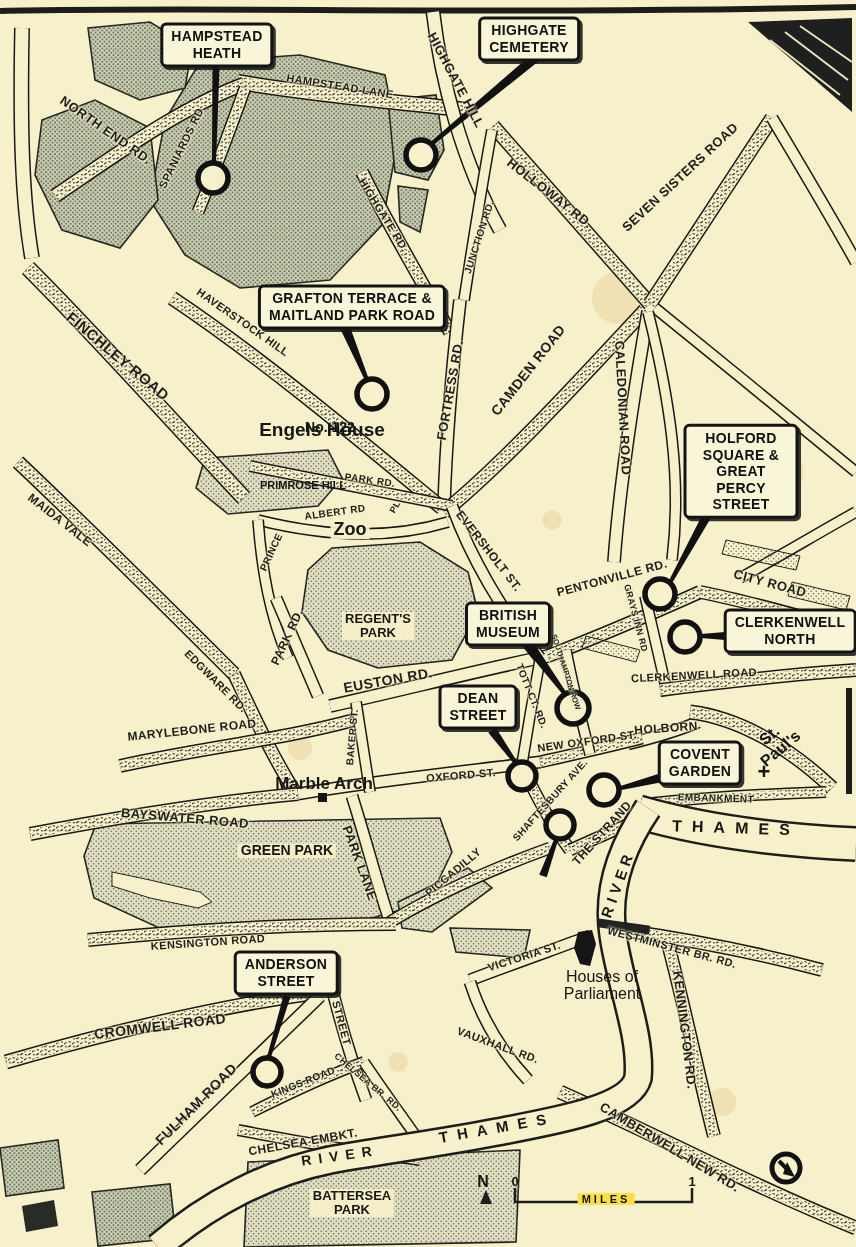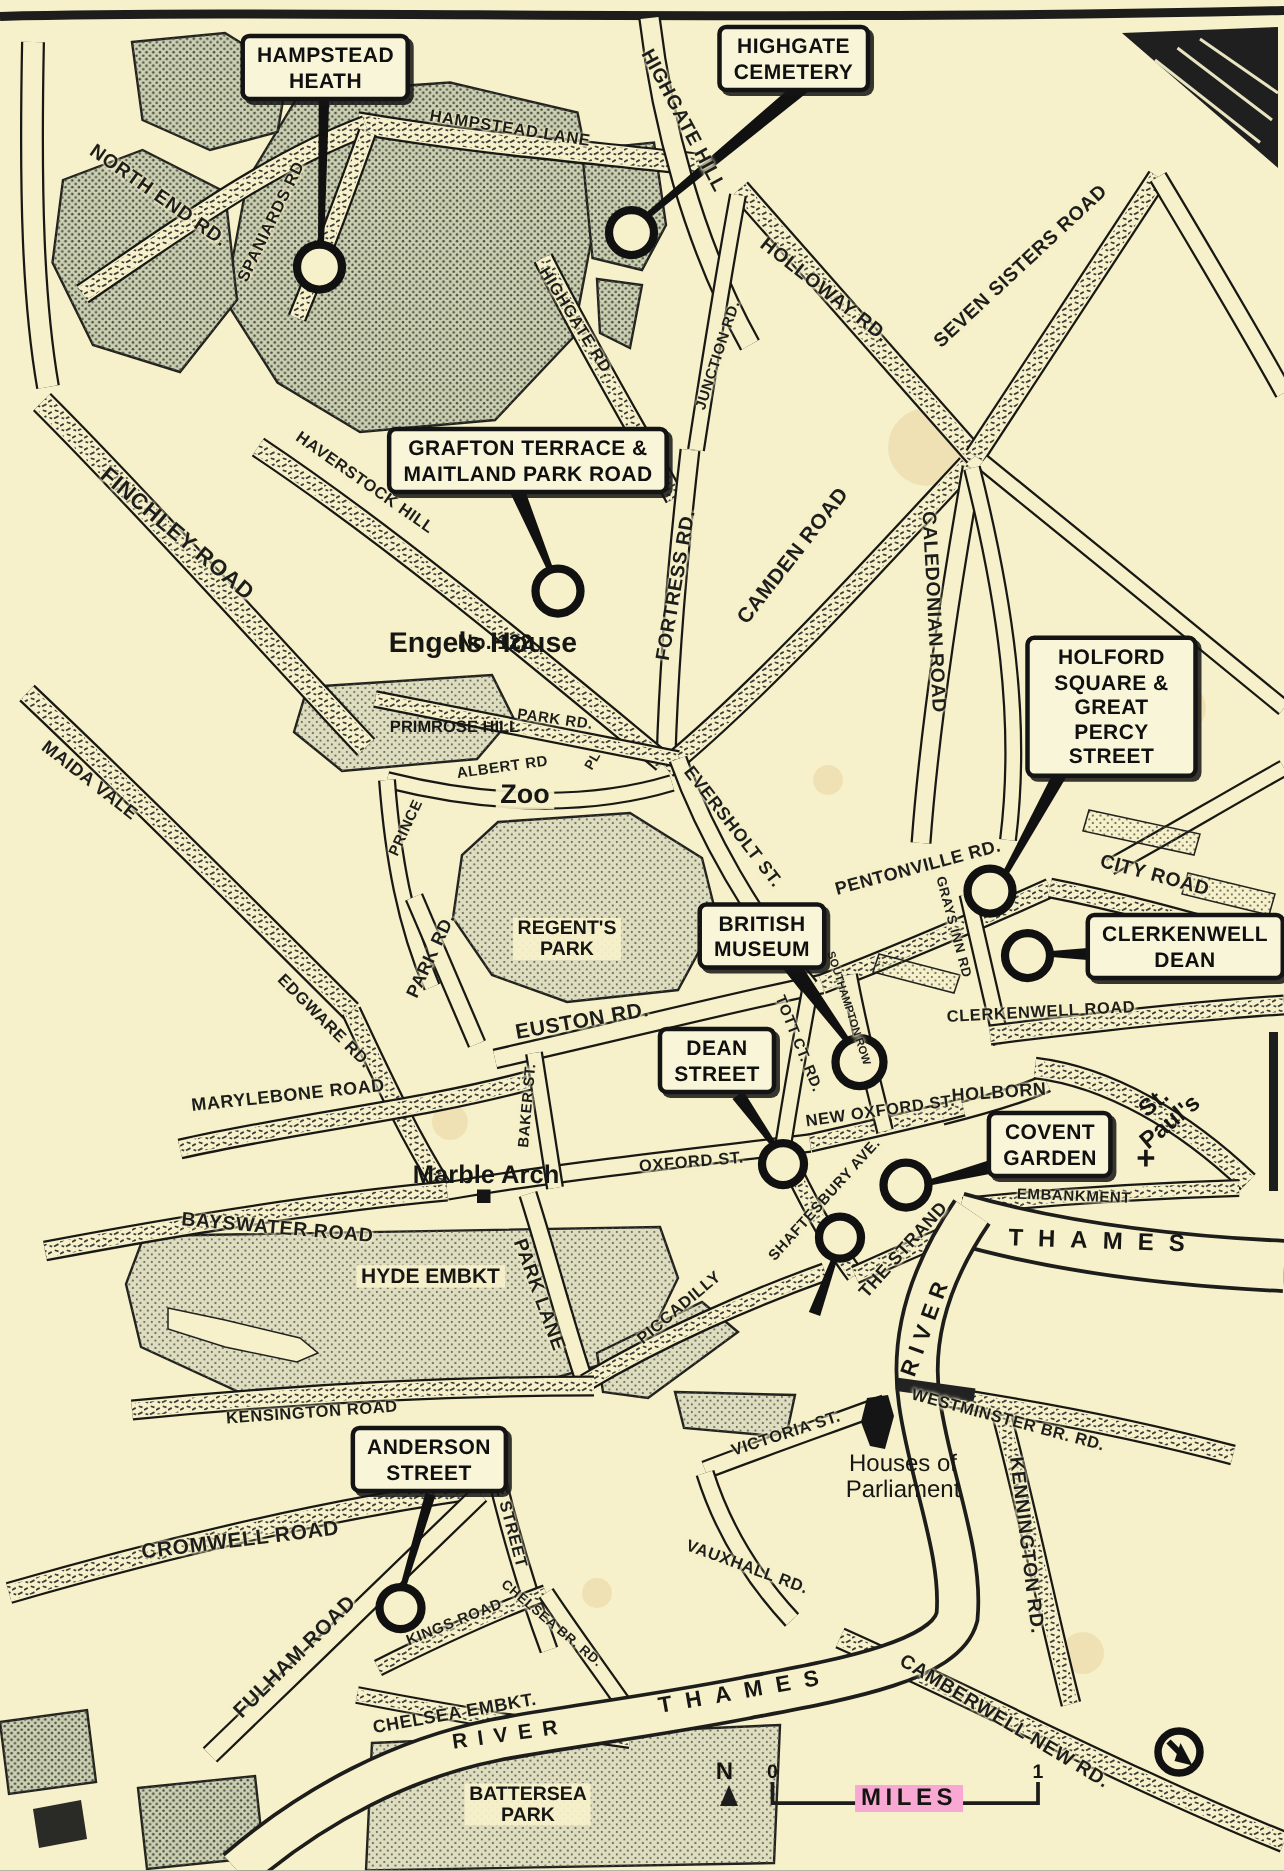--- a/index.html
+++ b/index.html
@@ -313,44 +313,44 @@
   <div class="pl bg" style="left:350px;top:530px;font-size:18px">Zoo</div>
   <div class="pl" style="left:324px;top:784px;font-size:17px">Marble Arch</div>
   <div class="pl" style="left:602px;top:985px;font-size:16px;font-weight:500">Houses of
 Parliament</div>
   <div class="pl" style="left:775px;top:742px;--r:-40deg;font-size:16px">St.
 Paul's</div>
   <div class="pl" style="left:764px;top:772px;font-size:22px;font-weight:700">+</div>
   <div class="pl" style="left:303px;top:486px;font-size:11px;font-weight:700">PRIMROSE HILL</div>
   <div class="pl bg" style="left:378px;top:626px;font-size:13px;font-weight:700">REGENT'S
 PARK</div>
-  <div class="pl bg" style="left:287px;top:851px;font-size:14px;font-weight:700">HYDE EMBKT</div>
+  <div class="pl bg" style="left:287px;top:851px;font-size:14px;font-weight:700">GREEN PARK</div>
   <div class="pl bg" style="left:352px;top:1203px;font-size:13px;font-weight:700">BATTERSEA
 PARK</div>
   <div class="pl" style="left:736px;top:828px;--r:2deg;font-size:16px;letter-spacing:10px;font-weight:600">THAMES</div>
   <div class="pl" style="left:497px;top:1128px;--r:-10deg;font-size:15px;letter-spacing:9px;font-weight:600">THAMES</div>
   <div class="pl" style="left:618px;top:884px;--r:-70deg;font-size:15px;letter-spacing:5px;font-weight:600">RIVER</div>
   <div class="pl" style="left:340px;top:1156px;--r:-8deg;font-size:14px;letter-spacing:7px;font-weight:600">RIVER</div>
 
   <div class="box" style="left:217px;top:45px">HAMPSTEAD
 HEATH</div>
   <div class="box" style="left:529px;top:39px">HIGHGATE
 CEMETERY</div>
   <div class="box" style="left:352px;top:307px">GRAFTON TERRACE &amp;
 MAITLAND PARK ROAD</div>
   <div class="box" style="left:741px;top:471px">HOLFORD SQUARE &amp;
 GREAT PERCY STREET</div>
   <div class="box" style="left:790px;top:631px">CLERKENWELL
-DEAN</div>
+NORTH</div>
   <div class="box" style="left:508px;top:624px">BRITISH
 MUSEUM</div>
   <div class="box" style="left:478px;top:707px">DEAN
 STREET</div>
   <div class="box" style="left:700px;top:763px">COVENT
 GARDEN</div>
   <div class="box" style="left:286px;top:973px">ANDERSON
 STREET</div>
 
   <div class="sc" style="left:483px;top:1182px;font-size:16px">N</div>
   <div class="sc" style="left:515px;top:1181px;font-size:13px">0</div>
   <div class="sc" style="left:692px;top:1181px;font-size:13px">1</div>
-  <div class="sc" style="left:606px;top:1199px;font-size:16px;letter-spacing:3px;background:#f9a8d4;padding:0 4px">MILES</div>
+  <div class="sc" style="left:606px;top:1199px;font-size:11px;letter-spacing:3px;background:#fde047;padding:0 4px">MILES</div>
 </div>
 
 </body></html>

